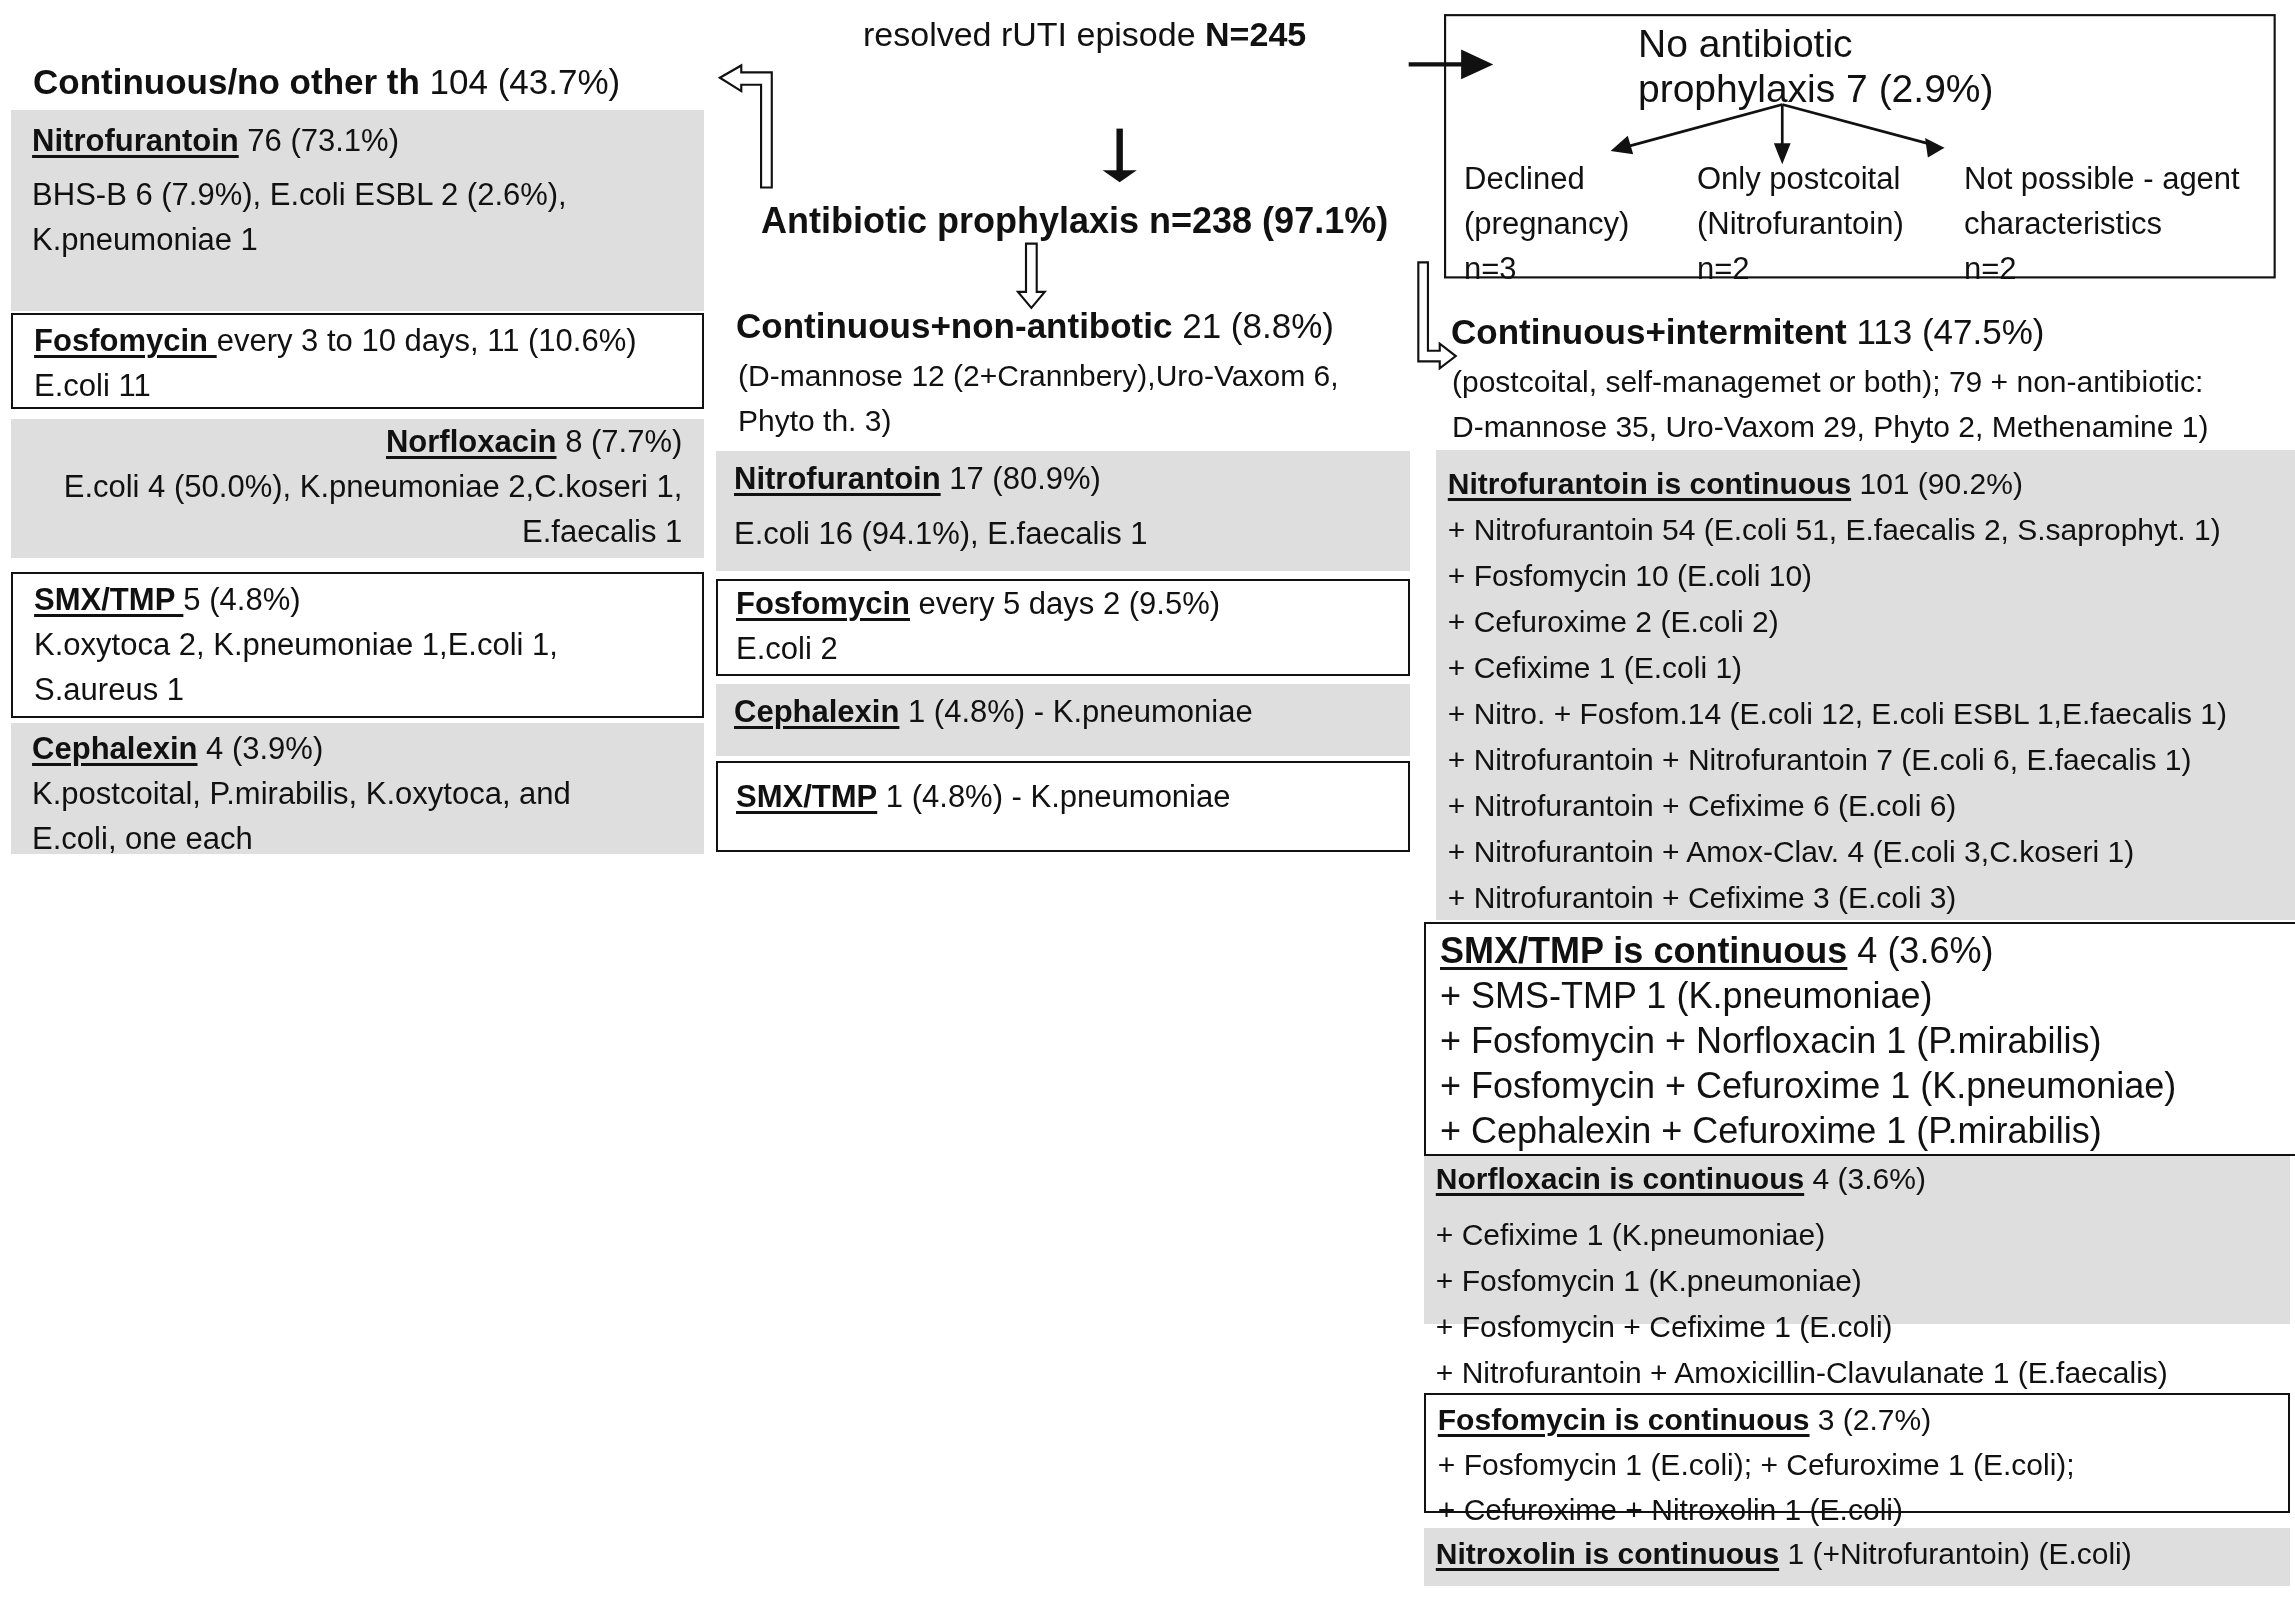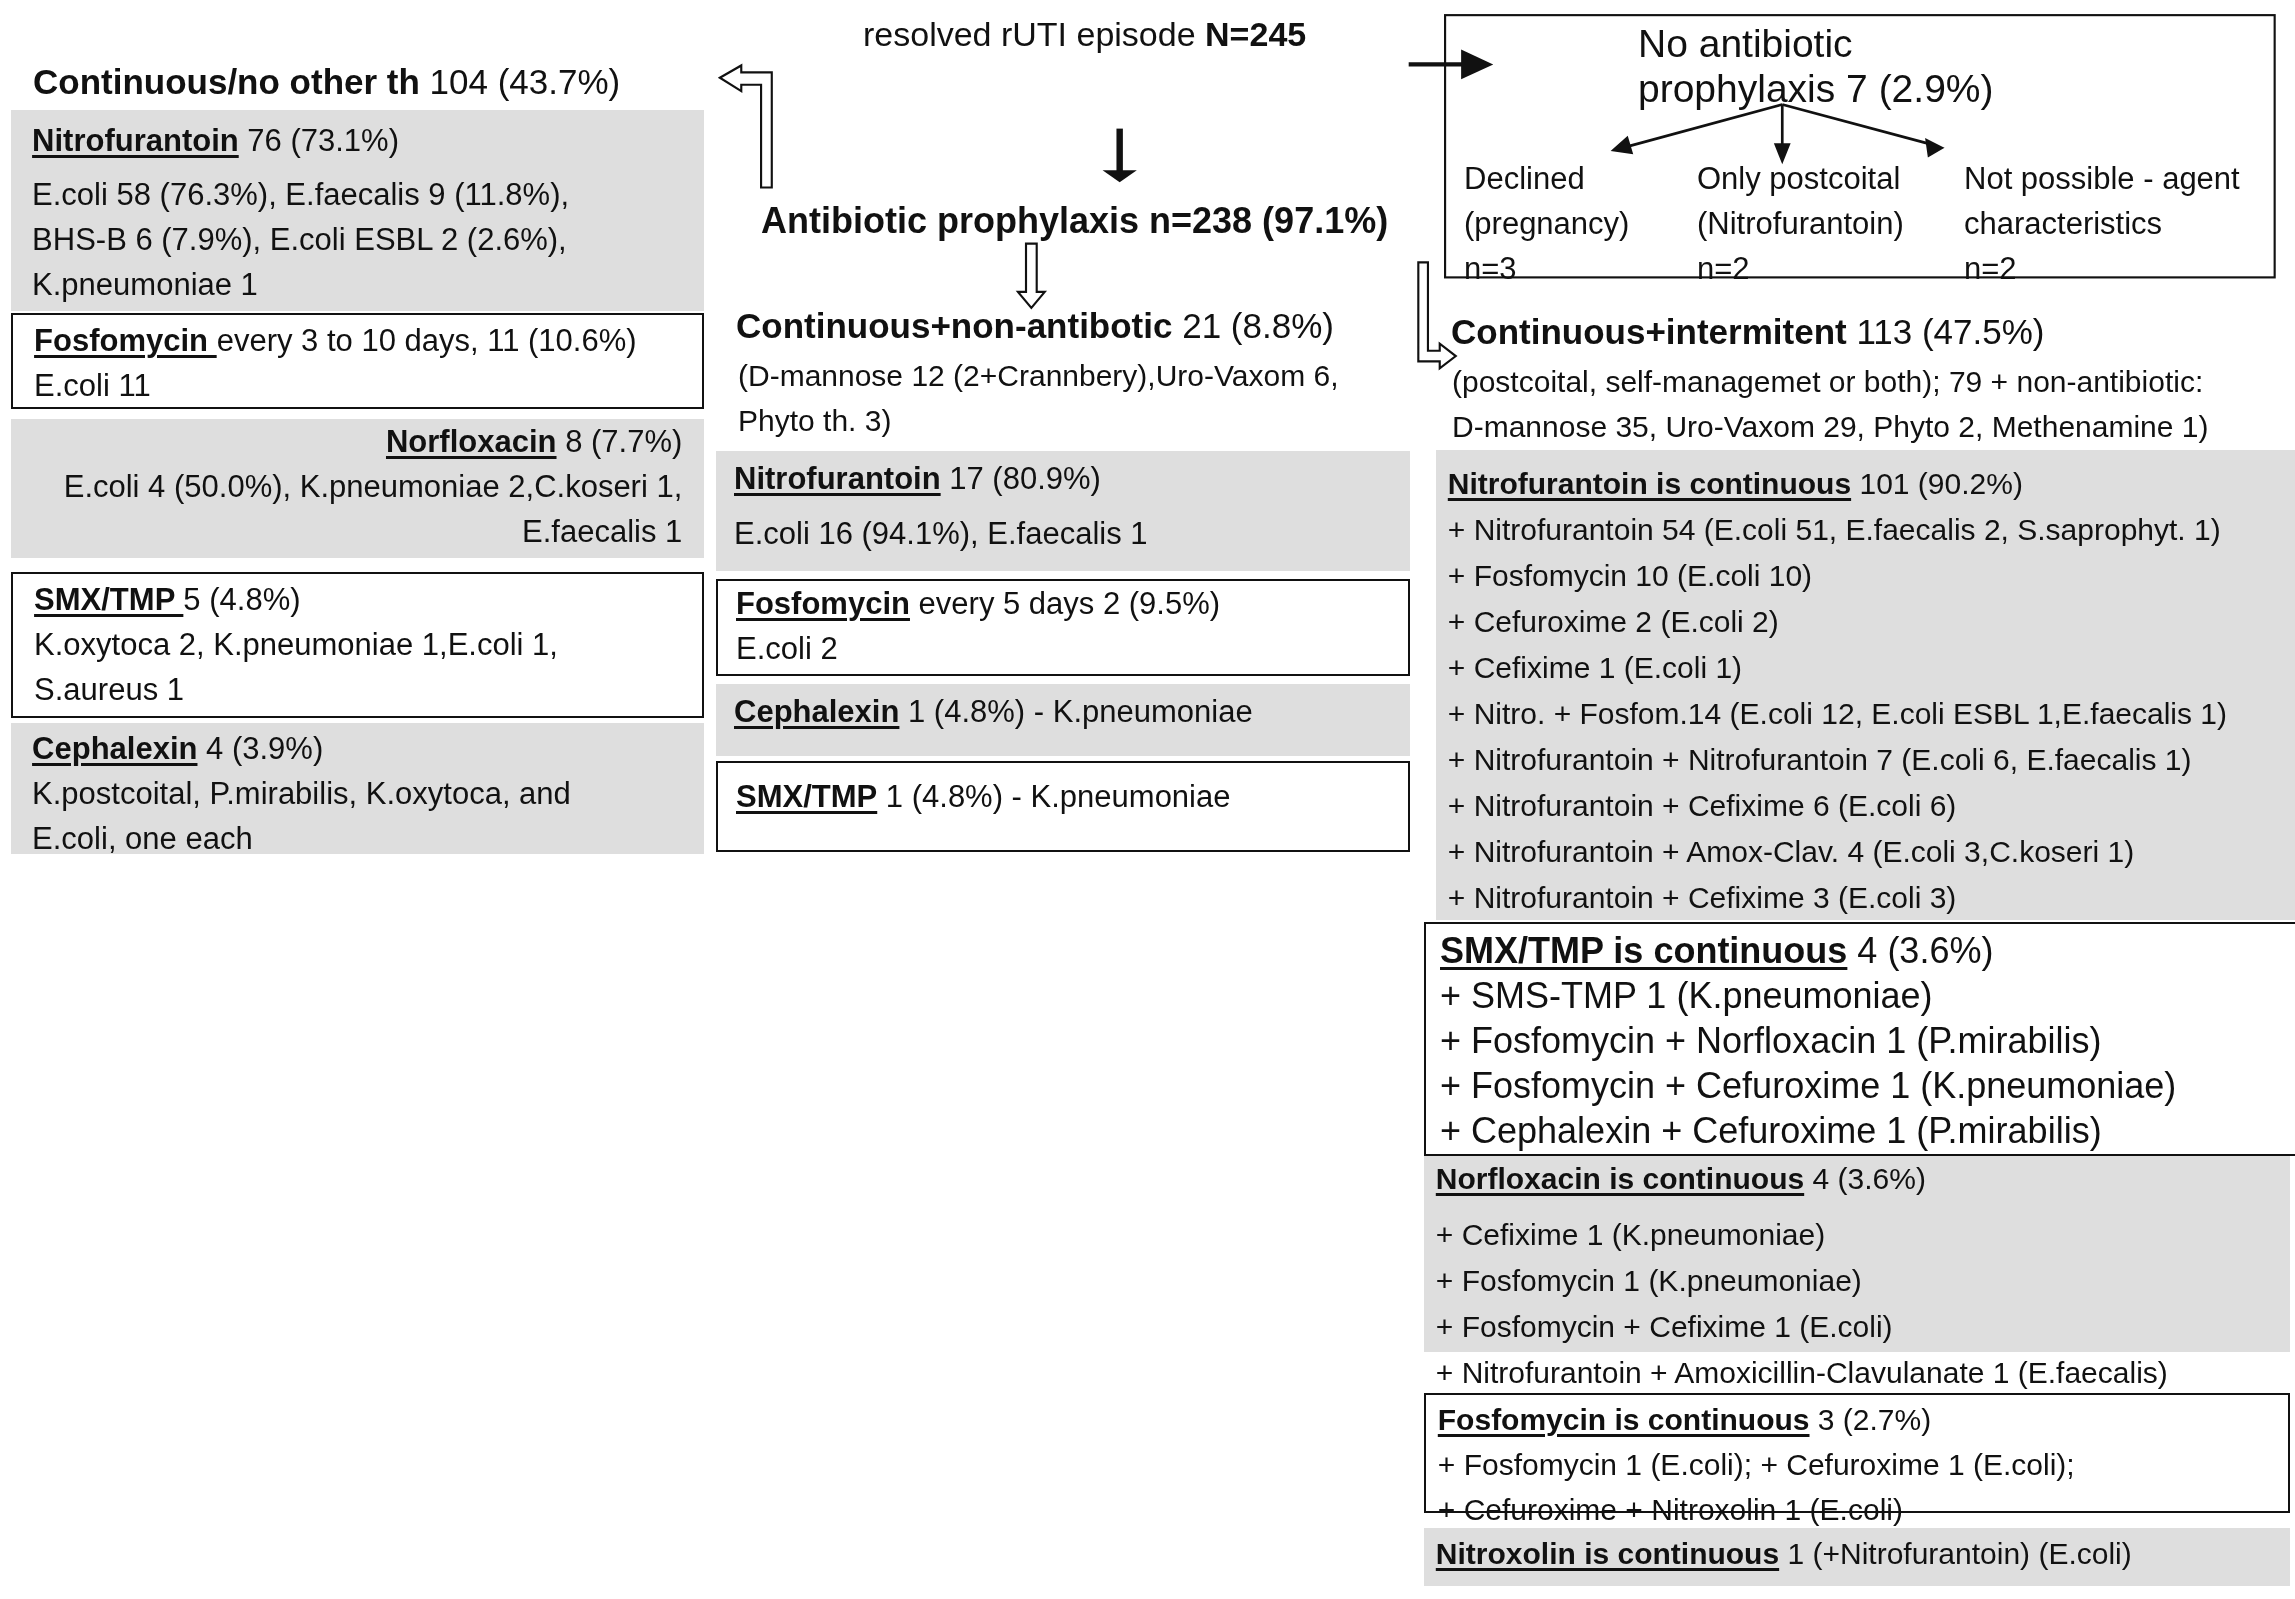--- a/index.html
+++ b/index.html
@@ -81,21 +81,20 @@
   <span class="line">n=2</span>
 </div>
 
 <div class="title" style="left:33px; top:59px; font-size:35px;">
   <span class="bold">Continuous/no other th</span><span> 104 (43.7%)</span>
 </div>
 
 <div class="box gray" style="left:10.7px; top:110px; width:693px; height:201px;">
   <span class="line"><span class="drug">Nitrofurantoin</span><span> 76 (73.1%)</span></span>
   <span class="gap"></span>
-  <span class="line">E.coli 58 (76.3%), E.faecalis 9 (11.8%),</span>
   <span class="line">BHS-B 6 (7.9%), E.coli ESBL 2 (2.6%),</span>
   <span class="line">K.pneumoniae 1</span>
 </div>
 
 <div class="box bordered" style="left:10.7px; top:313px; width:693px; height:96px; padding-top:3.2px;">
   <span class="line"><span class="drug">Fosfomycin </span><span>every 3 to 10 days, 11 (10.6%)</span></span>
   <span class="line">E.coli 11</span>
 </div>
 
 <div class="box gray" style="left:10.7px; top:419px; width:693px; height:139px; padding-top:0;text-align:right;">
@@ -165,21 +164,21 @@
 </div>
 
 <div class="box bordered" style="left:1424px; top:922px; width:1047px; height:234px; padding:4.3px 14px; font-size:36px; line-height:45px;">
   <span class="line"><span class="drug">SMX/TMP is continuous</span><span> 4 (3.6%)</span></span>
   <span class="line">+ SMS-TMP 1 (K.pneumoniae)</span>
   <span class="line">+ Fosfomycin + Norfloxacin 1 (P.mirabilis)</span>
   <span class="line">+ Fosfomycin + Cefuroxime 1 (K.pneumoniae)</span>
   <span class="line">+ Cephalexin + Cefuroxime 1 (P.mirabilis)</span>
 </div>
 
-<div class="box gray" style="left:1424px; top:1156px; width:866px; height:196px; padding:0 11.8px; font-size:30px; line-height:46px;">
+<div class="box gray" style="left:1424px; top:1156px; width:866px; height:168px; padding:0 11.8px; font-size:30px; line-height:46px;">
   <span class="line"><span class="drug">Norfloxacin is continuous</span><span>  4 (3.6%)</span></span>
   <span class="gap"></span>
   <span class="line">+ Cefixime 1 (K.pneumoniae)</span>
   <span class="line">+ Fosfomycin 1 (K.pneumoniae)</span>
   <span class="line">+ Fosfomycin + Cefixime 1 (E.coli)</span>
   <span class="line">+ Nitrofurantoin + Amoxicillin-Clavulanate 1 (E.faecalis)</span>
 </div>
 
 <div class="box bordered" style="left:1424px; top:1393px; width:866px; height:120px; padding:2.1px 11.8px; font-size:30px; line-height:45px;">
   <span class="line"><span class="drug">Fosfomycin is continuous</span><span>  3 (2.7%)</span></span>

